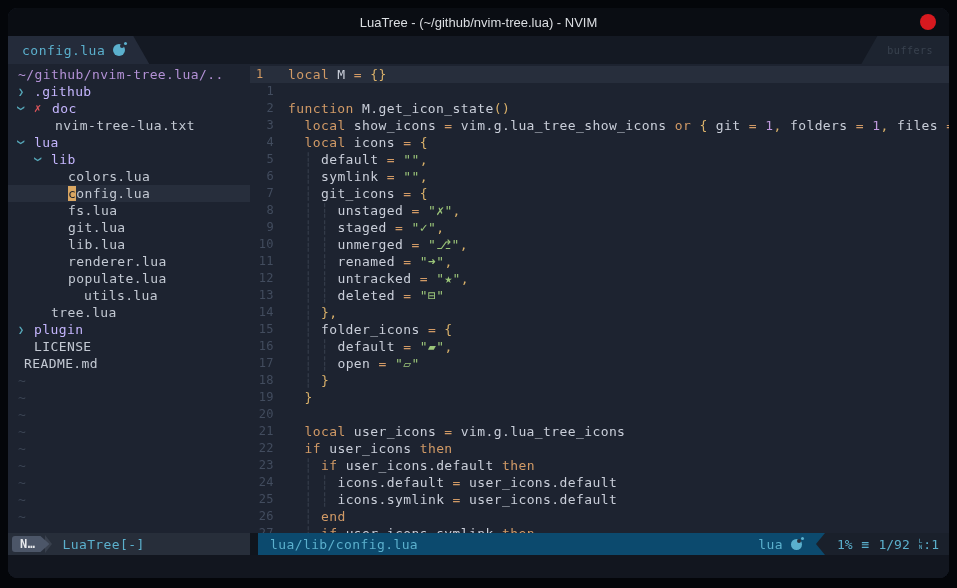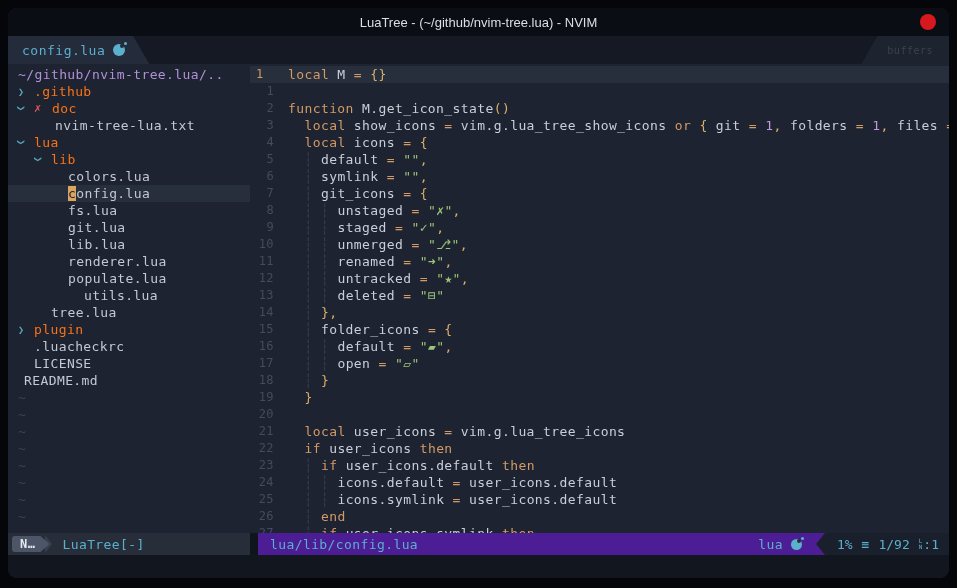--- a/index.html
+++ b/index.html
@@ -55,21 +55,21 @@
   
   .tree { width:242px; flex:0 0 auto; padding-top:2px; overflow:hidden; }
   .trow { height:17px; line-height:17px; font-size:13px; letter-spacing:.4px;
           white-space:pre; display:flex; align-items:center; }
   .trow.cur { background:#272e3c; }
   .chevbox { display:inline-block; width:16px; flex:0 0 auto; color:#56a7b8; font-size:10px; text-align:left; }
   .chev { display:inline-block; }
   .chev.open { transform:rotate(90deg); }
   .markbox { display:inline-block; width:18px; flex:0 0 auto; color:#e0565c; font-size:12px; }
   .t-root { color:#b391d6; }
-  .t-folder { color:#f97316; }
+  .t-folder { color:#c4b5fd; }
   .t-file { color:#c3c9d3; }
   .bcur { background:#d9a662; color:#1b212b; }
   .tilde-row { height:17px; line-height:17px; font-size:13px; color:#3a4352; padding-left:10px; }
 
   
   .editor { flex:1 1 auto; padding-top:2px; overflow:hidden; }
   .cline { height:17px; line-height:17px; display:flex; font-size:13px; letter-spacing:.4px; }
   .cline.cur { background:#272e3c; }
   .lnum { width:34px; flex:0 0 auto; text-align:right; padding-right:10px;
           color:#424c5e; font-size:12px; }
@@ -88,21 +88,21 @@
   .st-left { width:242px; flex:0 0 auto; background:#272e3a; display:flex; align-items:center; margin-right:8px; }
   .mode-badge {
     margin-left:4px; background:#4c5668; color:#e7e9ec; font-size:12px; font-weight:bold;
     padding:1px 14px 1px 8px; letter-spacing:.5px;
     clip-path:polygon(0 0, calc(100% - 9px) 0, 100% 50%, calc(100% - 9px) 100%, 0 100%);
     border-radius:3px 0 0 3px;
   }
   .mode-arrow { width:0; height:0; border-top:9px solid transparent; border-bottom:9px solid transparent;
                 border-left:7px solid #39404d; margin-left:-4px; }
   .st-tree-label { color:#5bb0cd; margin-left:10px; letter-spacing:.4px; }
-  .st-right { flex:1 1 auto; background:#4c1d95; display:flex; align-items:center; }
+  .st-right { flex:1 1 auto; background:#0c4a6e; display:flex; align-items:center; }
   .st-path { color:#5bb0cd; margin-left:12px; letter-spacing:.4px; }
   .st-spacer { flex:1 1 auto; }
   .st-ft { color:#5bb0cd; display:flex; align-items:center; gap:8px; margin-right:14px; letter-spacing:.4px; }
   .st-ft .lua-icon { --hole:#272e3a; width:11px; height:11px; }
   .st-arrow { width:0; height:0; border-top:11px solid transparent; border-bottom:11px solid transparent;
               border-right:9px solid #1a202b; }
   .st-metrics { background:#1a202b; height:100%; display:flex; align-items:center; gap:9px;
                 padding:0 10px 0 12px; color:#5bb0cd; }
   .lines-icon { font-size:13px; }
   .ln-stack { display:inline-flex; flex-direction:column; font-size:6px; line-height:6px; color:#5bb0cd; }
@@ -141,21 +141,20 @@
         <div class="trow" style="padding-left: 44px;"><span class="chevbox"></span><span class="t-file">colors.lua</span></div>
         <div class="trow cur" style="padding-left: 44px;"><span class="chevbox"></span><span class="t-file"><span class="bcur">c</span>onfig.lua</span></div>
         <div class="trow" style="padding-left: 44px;"><span class="chevbox"></span><span class="t-file">fs.lua</span></div>
         <div class="trow" style="padding-left: 44px;"><span class="chevbox"></span><span class="t-file">git.lua</span></div>
         <div class="trow" style="padding-left: 44px;"><span class="chevbox"></span><span class="t-file">lib.lua</span></div>
         <div class="trow" style="padding-left: 44px;"><span class="chevbox"></span><span class="t-file">renderer.lua</span></div>
         <div class="trow" style="padding-left: 44px;"><span class="chevbox"></span><span class="t-file">populate.lua</span></div>
         <div class="trow" style="padding-left: 60px;"><span class="chevbox"></span><span class="t-file">utils.lua</span></div>
         <div class="trow" style="padding-left: 27px;"><span class="chevbox"></span><span class="t-file">tree.lua</span></div>
         <div class="trow" style="padding-left: 10px;"><span class="chevbox"><span class="chev">❯</span></span><span class="t-folder">plugin</span></div>
-        <div class="trow" style="padding-left: 10px;"><span class="chevbox"></span><span class="t-file">.luacheckrc</span></div>
         <div class="trow" style="padding-left: 10px;"><span class="chevbox"></span><span class="t-file">LICENSE</span></div>
         <div class="trow" style=""><span class="chevbox"></span><span class="t-file">README.md</span></div>
         <div class="tilde-row">~</div>
         <div class="tilde-row">~</div>
         <div class="tilde-row">~</div>
         <div class="tilde-row">~</div>
         <div class="tilde-row">~</div>
         <div class="tilde-row">~</div>
         <div class="tilde-row">~</div>
         <div class="tilde-row">~</div>

